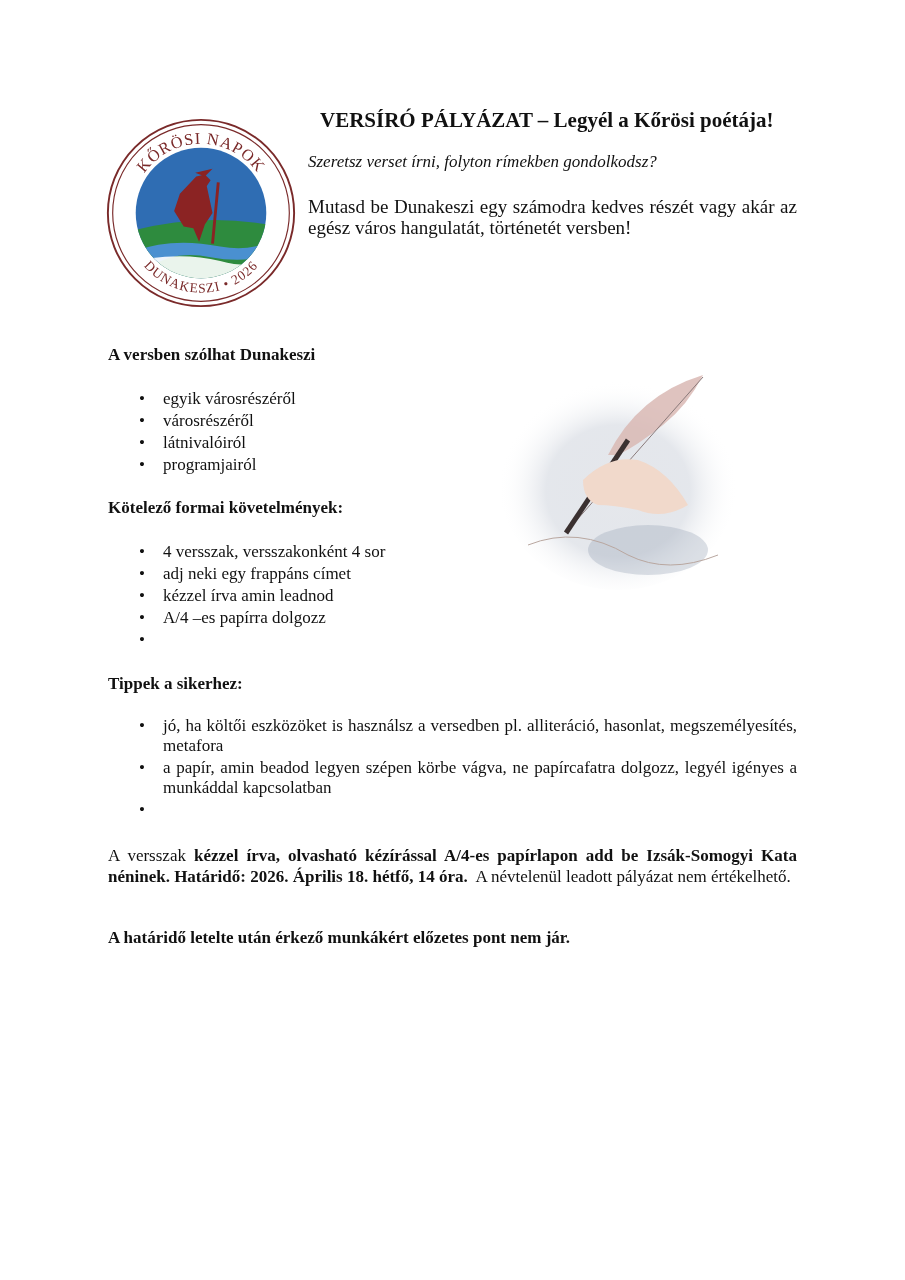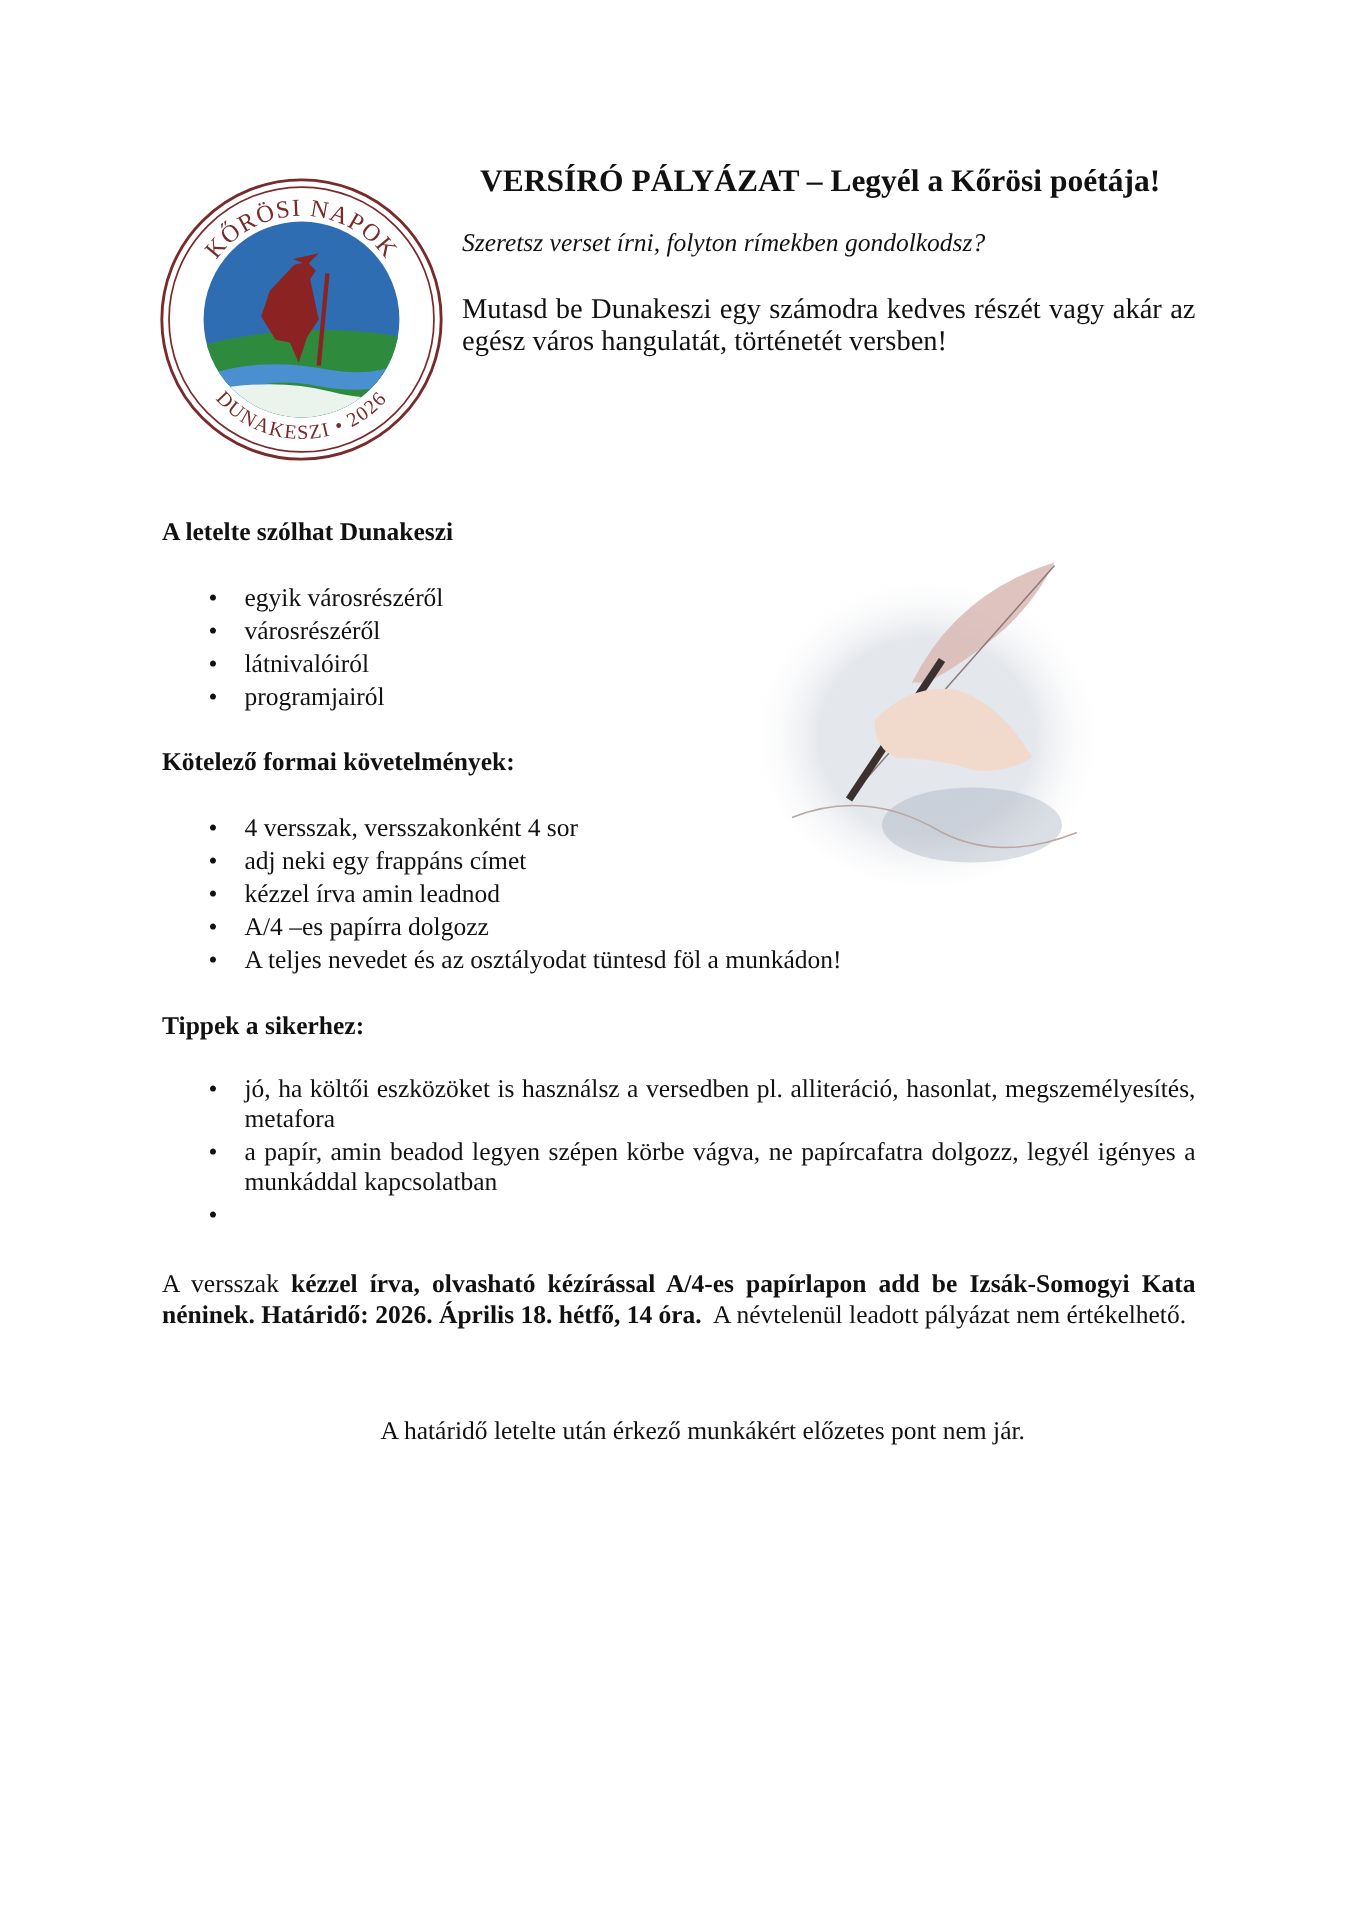--- a/index.html
+++ b/index.html
@@ -11,21 +11,21 @@
   .intro2 { position: absolute; left: 308px; top: 196px; width: 489px; font-size: 19px; margin: 0; text-align: justify; text-align-last: left; line-height: 21px; }
   .quill { position: absolute; left: 488px; top: 345px; width: 260px; height: 258px; }
   .heading { position: absolute; left: 108px; font-size: 17px; font-weight: bold; margin: 0; }
   ul.blist { position: absolute; left: 108px; margin: 0; padding: 0; list-style: none; font-size: 17px; }
   ul.blist li { position: relative; padding-left: 55px; line-height: 22px; }
   ul.blist li .bullet { position: absolute; left: 31px; top: 0; }
   .tips { width: 689px; }
   .tips li { text-align: justify; line-height: 20px !important; margin-bottom: 2px; }
   .tips li span.txt { display: block; }
   .final { position: absolute; left: 108px; top: 845px; width: 689px; font-size: 17px; margin: 0; text-align: justify; line-height: 21px; }
-  .closing { position: absolute; left: 108px; top: 928px; width: 689px; font-size: 17px; font-weight: normal; text-align: center; margin: 16px; }
+  .closing { position: absolute; left: 108px; top: 928px; width: 689px; font-size: 17px; font-weight: bold; margin: 0; }
 </style>
 </head>
 <body>
 
 <svg class="logo" viewBox="0 0 200 200">
   <circle cx="100" cy="100" r="97" fill="#fff" stroke="#7a2a2a" stroke-width="2"></circle>
   <circle cx="100" cy="100" r="92" fill="#fff" stroke="#7a2a2a" stroke-width="1.2"></circle>
   <defs>
     <clipPath id="inner">
         <circle cx="100" cy="100" r="68"></circle>
@@ -64,35 +64,35 @@
   </defs>
   <ellipse cx="130" cy="135" rx="120" ry="110" fill="url(#wash)"></ellipse>
   <ellipse cx="160" cy="205" rx="60" ry="25" fill="#9aa7b6" opacity="0.35"></ellipse>
   <path d="M120 110 Q 150 50 215 30 Q 200 60 175 80 Q 150 100 130 110 Z" fill="#d9b9b4" opacity="0.85"></path>
   <line x1="215" y1="32" x2="80" y2="185" stroke="#8a7a7a" stroke-width="1"></line>
   <line x1="140" y1="95" x2="78" y2="188" stroke="#3a3030" stroke-width="5"></line>
   <path d="M95 135 Q 120 110 150 115 Q 180 125 200 160 Q 175 175 150 165 Q 125 160 110 160 Q 95 155 95 135 Z" fill="#f1d9cb"></path>
   <path d="M40 200 Q 90 180 140 210 Q 180 230 230 210" stroke="#b9a7a0" fill="none" stroke-width="1"></path>
 </svg>
 
-<p class="heading" style="top:345px">A letelte szólhat Dunakeszi</p>
+<p class="heading" style="top:345px">A versben szólhat Dunakeszi</p>
 <ul class="blist" style="top:388px">
   <li><span class="bullet">•</span><span>egyik városrészéről</span></li>
   <li><span class="bullet">•</span><span>városrészéről</span></li>
   <li><span class="bullet">•</span><span>látnivalóiról</span></li>
   <li><span class="bullet">•</span><span>programjairól</span></li>
 </ul>
 
 <p class="heading" style="top:498px">Kötelező formai követelmények:</p>
 <ul class="blist" style="top:541px">
   <li><span class="bullet">•</span><span>4 versszak, versszakonként 4 sor</span></li>
   <li><span class="bullet">•</span><span>adj neki egy frappáns címet</span></li>
   <li><span class="bullet">•</span><span>kézzel írva amin leadnod</span></li>
   <li><span class="bullet">•</span><span>A/4 –es papírra dolgozz</span></li>
-  <li><span class="bullet">•</span><span>A teljes nevedet és az osztályodat tüntesd föl a munkádon!</span></li>
+  <li><span class="bullet">•</span></li>
 </ul>
 
 <p class="heading" style="top:674px">Tippek a sikerhez:</p>
 <ul class="blist tips" style="top:716px">
   <li>
       <span class="bullet">•</span>
       <span class="txt">jó, ha költői eszközöket is használsz a versedben pl. alliteráció, hasonlat, megszemélyesítés, metafora</span>
     </li>
   <li>
       <span class="bullet">•</span>

